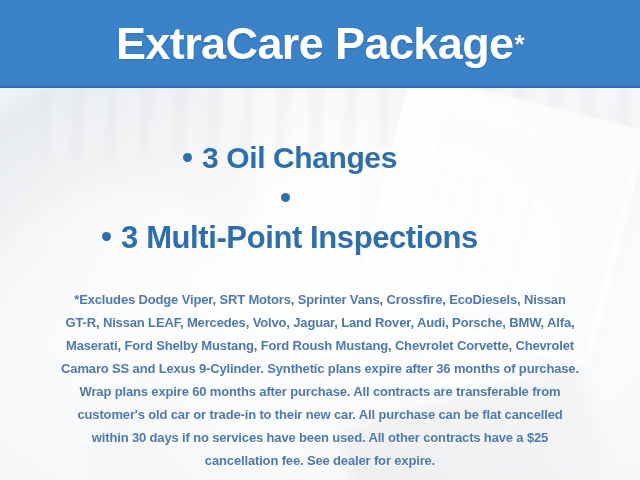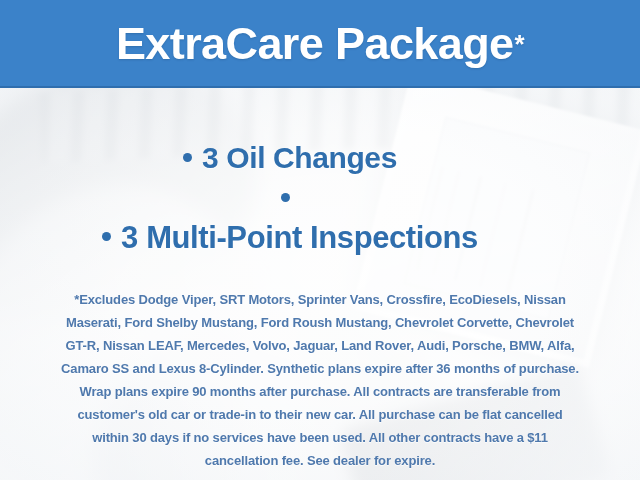--- a/index.html
+++ b/index.html
@@ -271,22 +271,22 @@
     <div class="bullet-item item-2">
       <span class="dot"></span>
     </div>
     <div class="bullet-item item-3">
       <span class="dot"></span><span>3 Multi-Point Inspections</span>
     </div>
   </div>
 
   <div class="disclaimer">
     <div class="disclaimer-line">*Excludes Dodge Viper, SRT Motors, Sprinter Vans, Crossfire, EcoDiesels, Nissan</div>
+    <div class="disclaimer-line">GT-R, Nissan LEAF, Mercedes, Volvo, Jaguar, Land Rover, Audi, Porsche, BMW, Alfa,</div>
     <div class="disclaimer-line">Maserati, Ford Shelby Mustang, Ford Roush Mustang, Chevrolet Corvette, Chevrolet</div>
-    <div class="disclaimer-line">GT-R, Nissan LEAF, Mercedes, Volvo, Jaguar, Land Rover, Audi, Porsche, BMW, Alfa,</div>
-    <div class="disclaimer-line">Camaro SS and Lexus 8-Cylinder. Synthetic plans expire after 36 months of purchase.</div>
-    <div class="disclaimer-line">Wrap plans expire 90 months after purchase. All contracts are transferable from</div>
+    <div class="disclaimer-line">Camaro SS and Lexus 9-Cylinder. Synthetic plans expire after 36 months of purchase.</div>
+    <div class="disclaimer-line">Wrap plans expire 60 months after purchase. All contracts are transferable from</div>
     <div class="disclaimer-line">customer's old car or trade-in to their new car. All purchase can be flat cancelled</div>
-    <div class="disclaimer-line">within 30 days if no services have been used. All other contracts have a $11</div>
+    <div class="disclaimer-line">within 30 days if no services have been used. All other contracts have a $25</div>
     <div class="disclaimer-line last">cancellation fee. See dealer for expire.</div>
   </div>
 
 </div>
 
 </body></html>

